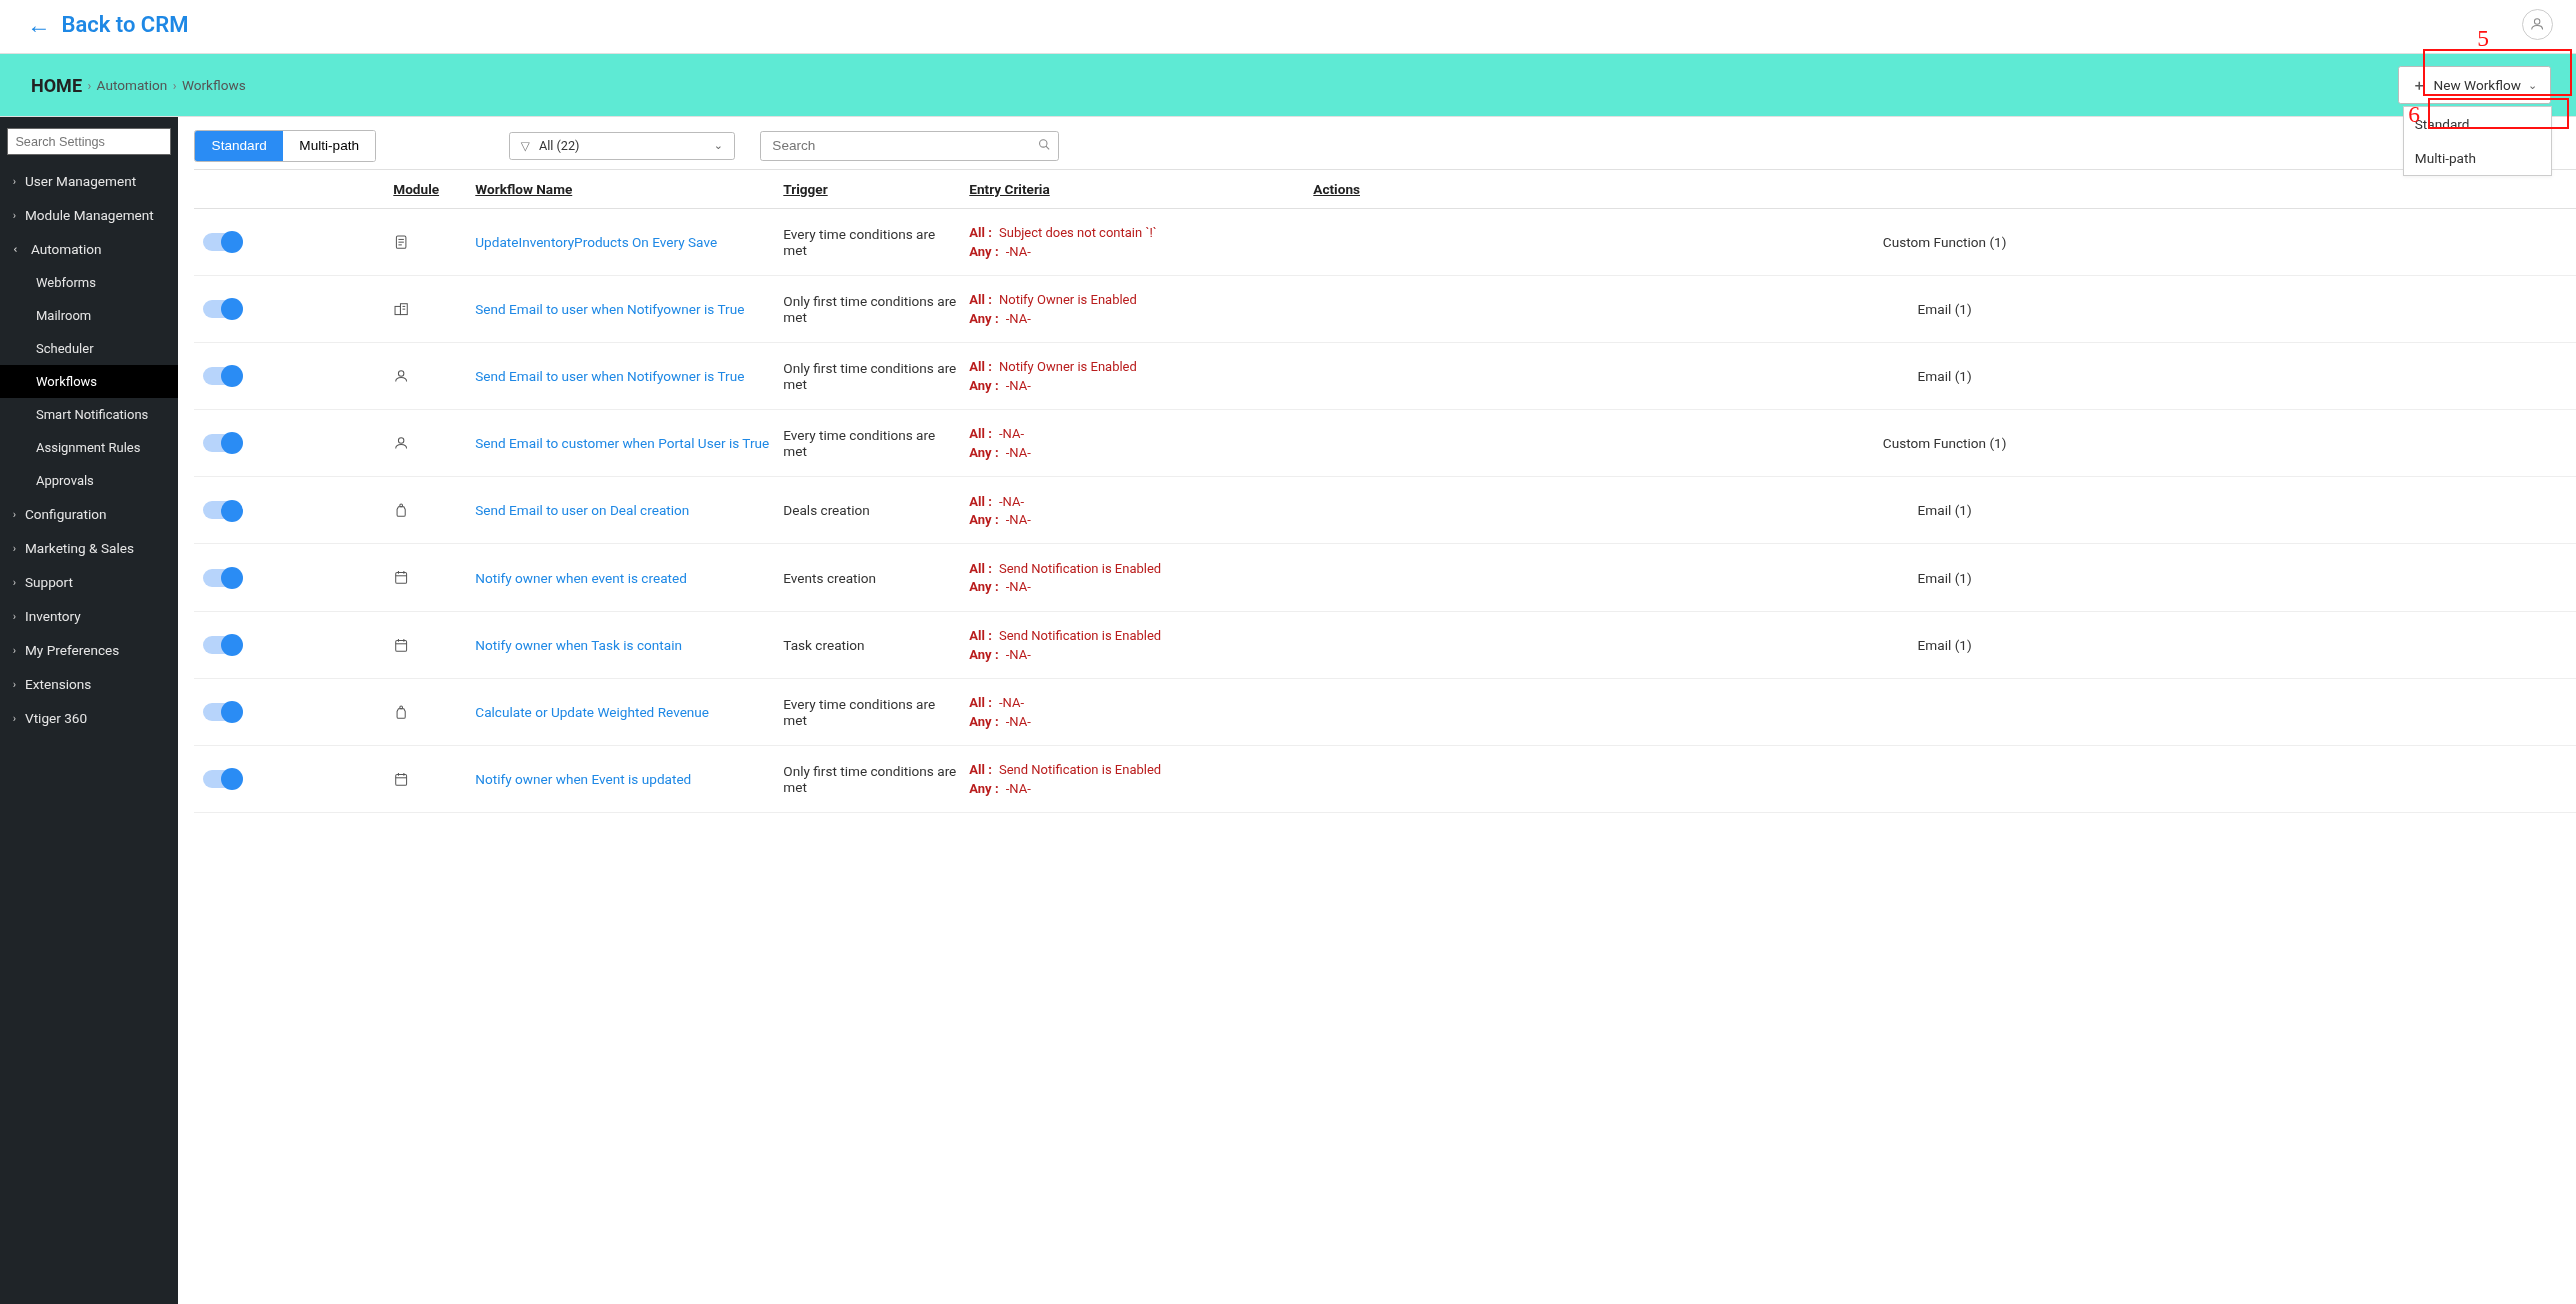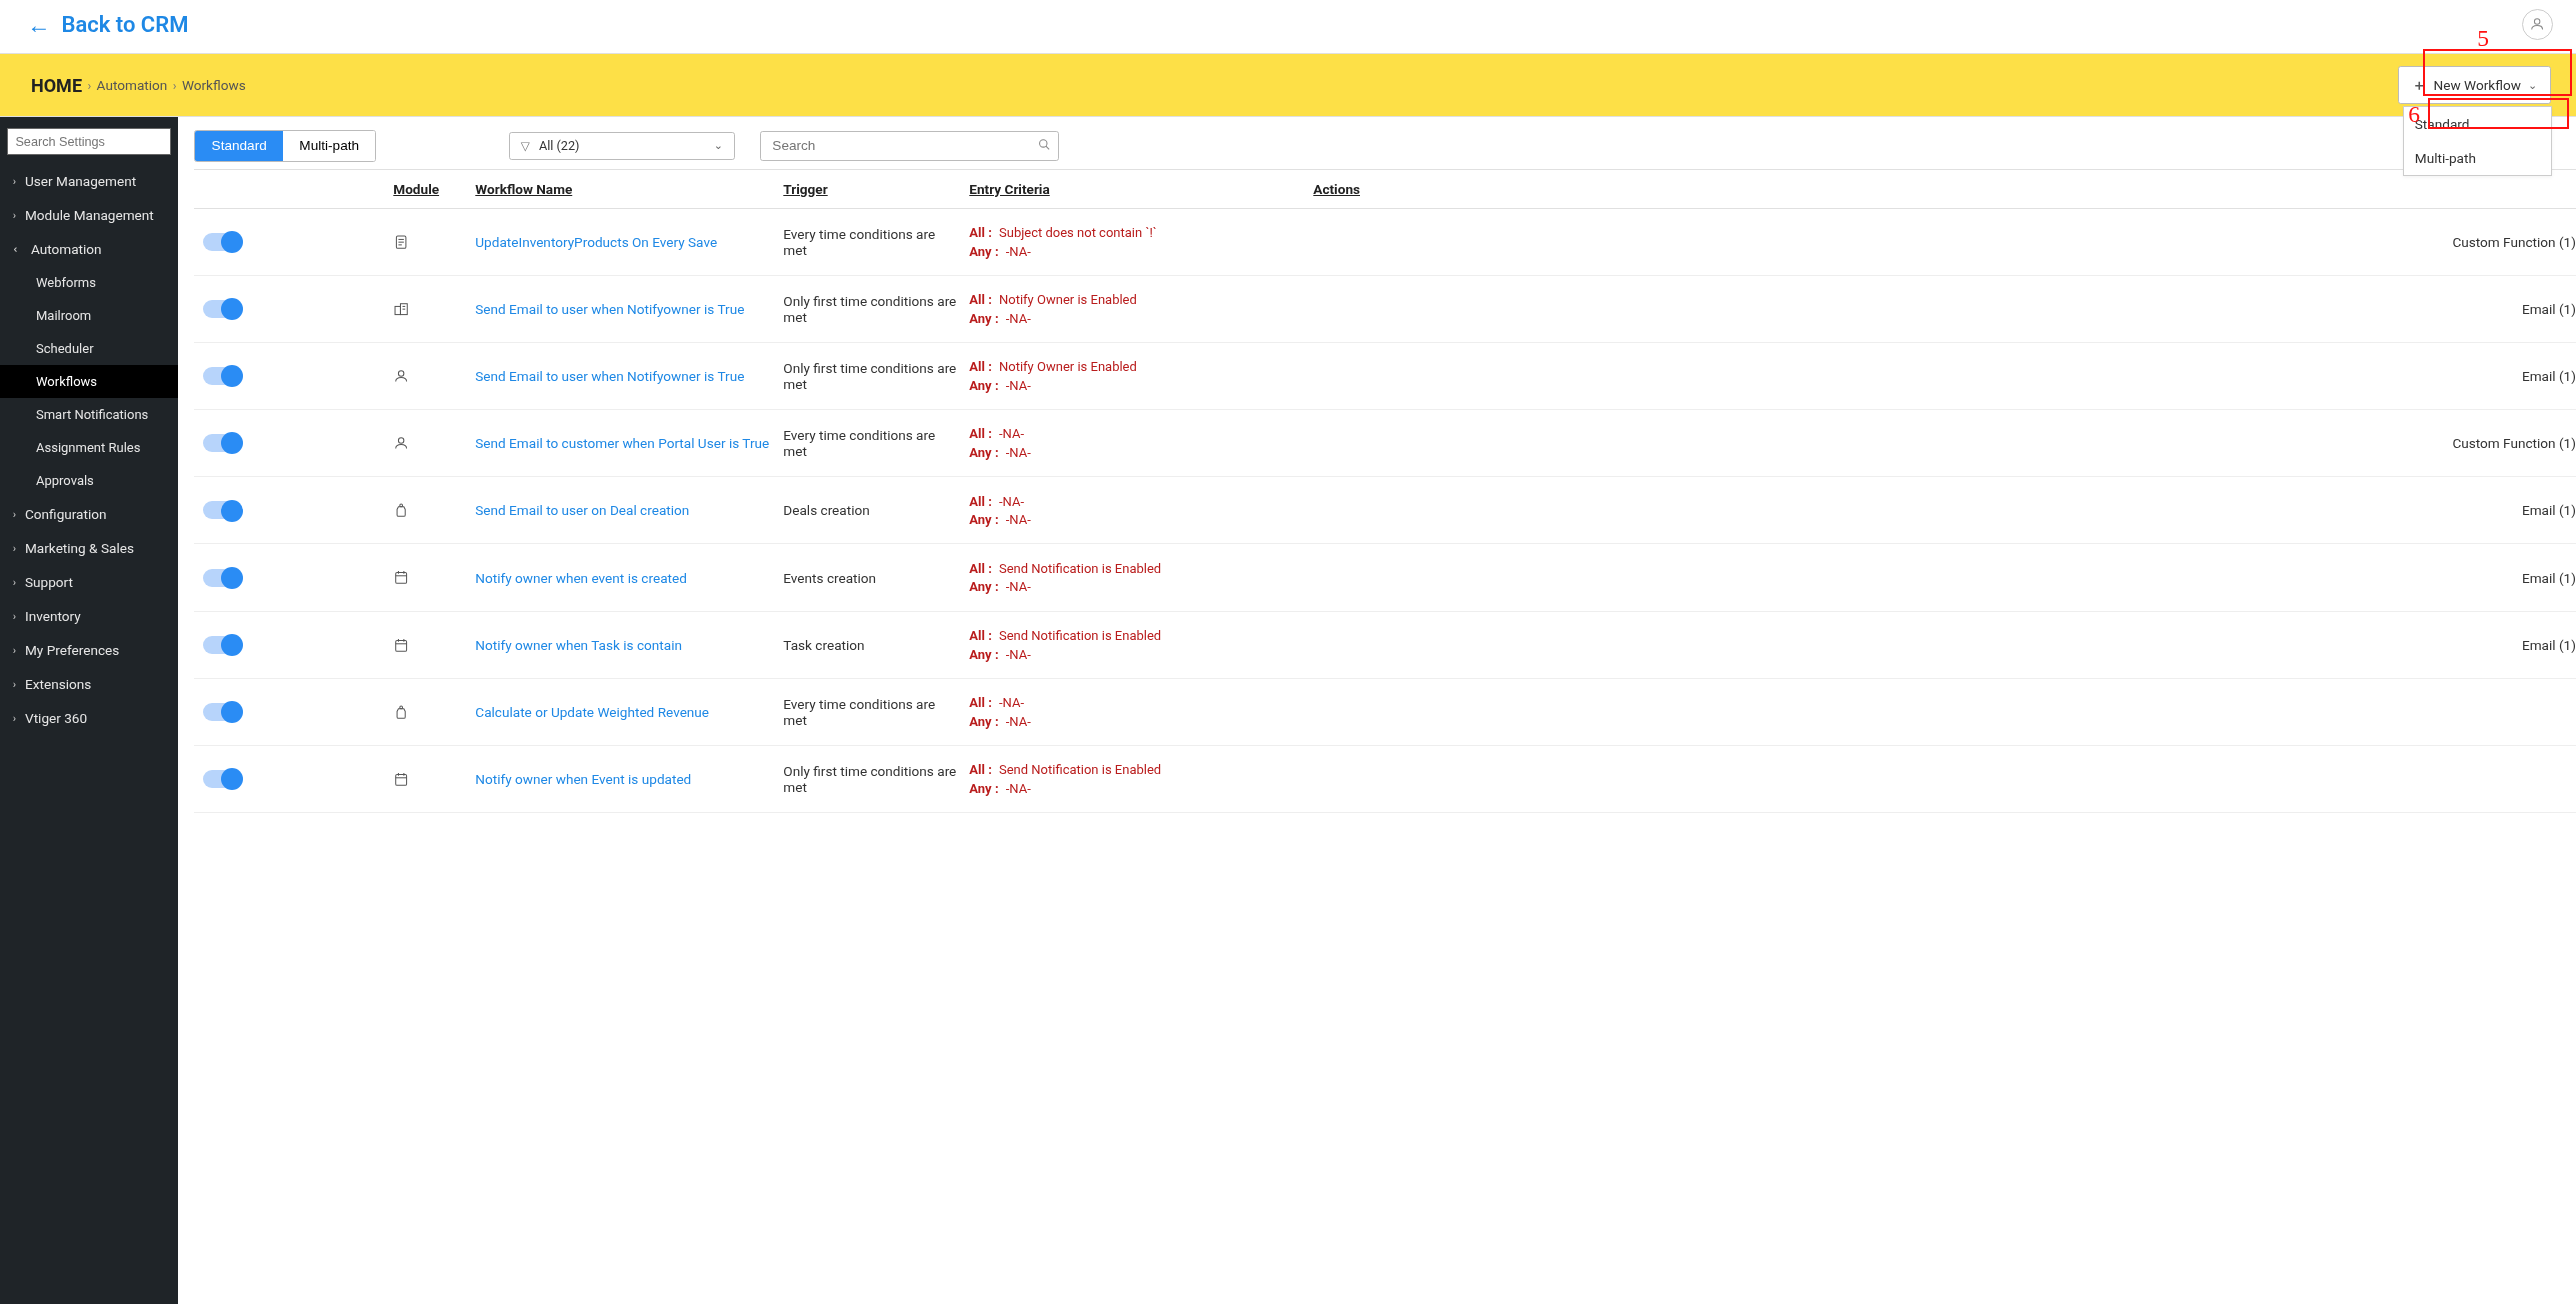--- a/index.html
+++ b/index.html
@@ -6,21 +6,21 @@
 body { font-family: -apple-system, BlinkMacSystemFont, "Segoe UI", Roboto, Arial, sans-serif; font-size: 12.7px; color: #333; background: #fff; }
 
 
 .topbar { display: flex; align-items: center; justify-content: space-between; padding: 9px 18px 12.7px 27px; background: #fff; }
 .back-link { display: flex; align-items: center; gap: 11px; color: #1e88e5; font-size: 22px; font-weight: 600; text-decoration: none; cursor: pointer; }
 .back-arrow { font-size: 23.5px; color: #1e88e5; font-weight: bold; }
 .avatar { width: 31px; height: 31px; border-radius: 50%; border: 0.9px solid #ccc; display: flex; align-items: center; justify-content: center; color: #777; margin-right: 5.4px; }
 .avatar svg { width: 16.3px; height: 16.3px; }
 
 
-.breadcrumb-bar { display:flex; justify-content:space-between; align-items:center; background: #fde047; border-top: 0.9px solid #e0e0e0; border-bottom: 0.9px solid #e0e0e0; padding: 12.7px 25px 12.7px 31px; }
+.breadcrumb-bar { display:flex; justify-content:space-between; align-items:center; background: #5eead4; border-top: 0.9px solid #e0e0e0; border-bottom: 0.9px solid #e0e0e0; padding: 12.7px 25px 12.7px 31px; }
 .breadcrumb { font-size: 14.5px; color: #444; display: flex; align-items: center; gap: 5.4px; }
 .breadcrumb .home { font-weight: 700; color:#222; font-size:18px;}
 .bc-sep { color:#777; font-size:12.7px; }
 .bc-item { color:#555; font-size:13.6px; }
 
 .new-wf-btn { display:flex; align-items:center; gap:7.2px; border:0.9px solid #bbb; border-radius:2.7px; padding: 8.2px 12.7px; background:#fff; cursor:pointer; font-size:13.6px; color:#333; position: relative; }
 .plus { font-size: 14.5px; color:#555; font-weight:bold; }
 .chev { color:#666; font-size:11px;}
 
 .dropdown { position:absolute; top: 100%; right: -1.8px; margin-top: 3.6px; background:#fff; border:0.9px solid #ccc; width: 149px; z-index: 20; box-shadow: 0 1.8px 3.6px rgba(0,0,0,0.05);}
@@ -54,21 +54,21 @@
 .thead { padding: 11px 0; font-weight:700; font-size:13.6px; color:#222; border-bottom:0.9px solid #e0e0e0;text-decoration:underline;}
 .thead > div:first-child { padding-left: 9px;}
 .trow { padding: 12.7px 0; border-bottom:0.9px solid #eee; font-size:13.6px; }
 .trow .wname { color:#1e88e5; cursor:pointer; }
 .moduleicon { color:#555; display:flex; justify-content:flex-start; }
 .moduleicon svg { width:16.3px; height:16.3px;}
 .trigger { color:#333; padding-right: 9px; }
 .criteria { font-size:13px; color:#b91c1c; }
 .criteria .lbl { font-weight:700; margin-right: 7.2px;}
 .criteria .row{ margin: 3.6px 0;}
-.actions { color:#333; text-align:right;}
+.actions { color:#333; text-align:center;}
 
 .toggle { position:relative; width: 38px; height: 18px; border-radius: 18px; background:#b7d4fb; margin-left: 9px; cursor:pointer;}
 .toggle .knob{ position:absolute; right:-1.8px; top:-1.8px; width:22px; height:22px; border-radius:50%; background:#2a8cf4;}
 
 
 .anno { position: absolute; color:#f11; font-size: 23.5px; font-weight:400; font-family: serif; z-index: 50;}
 .anno-box { border: 2.3px solid #f11; position: absolute; z-index: 40; pointer-events:none;}
 </style>
 </head>
 <body>

